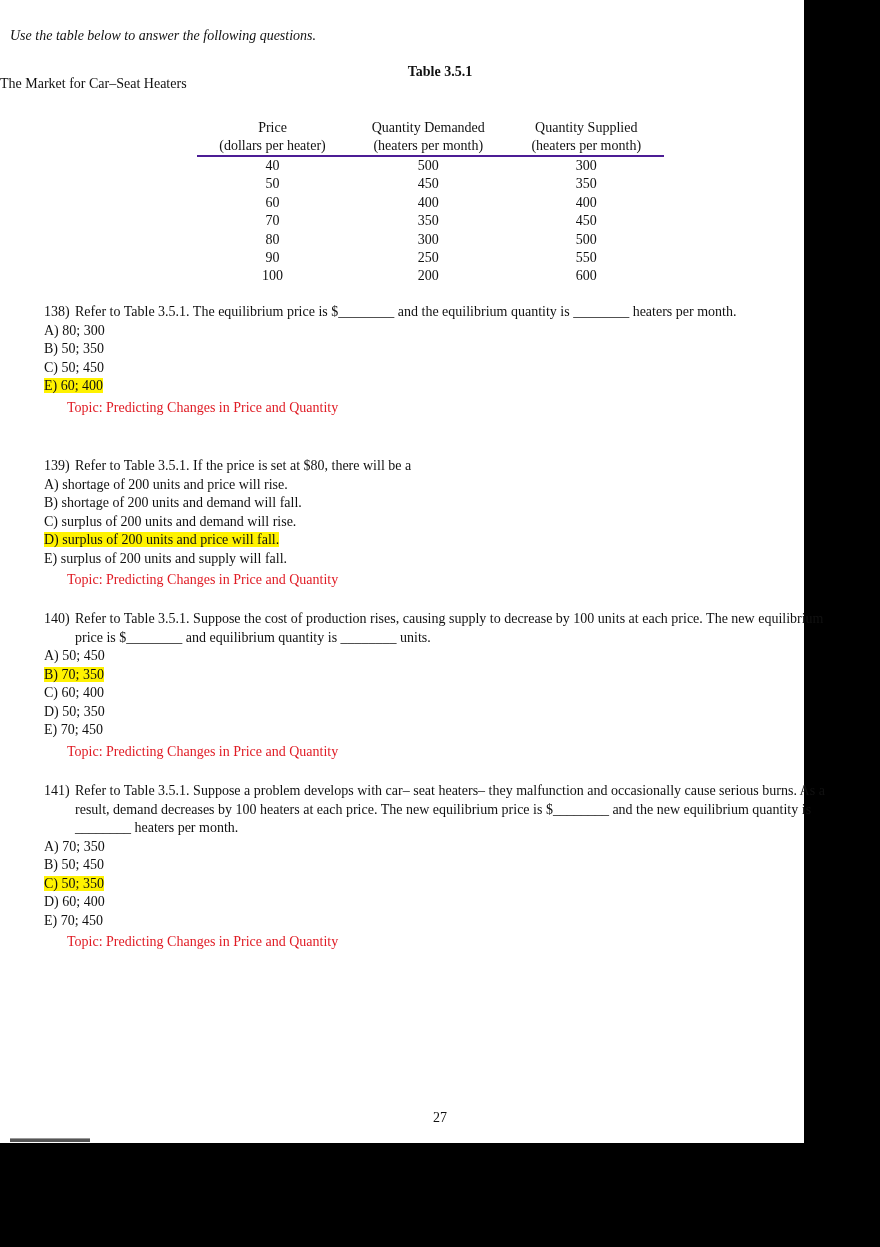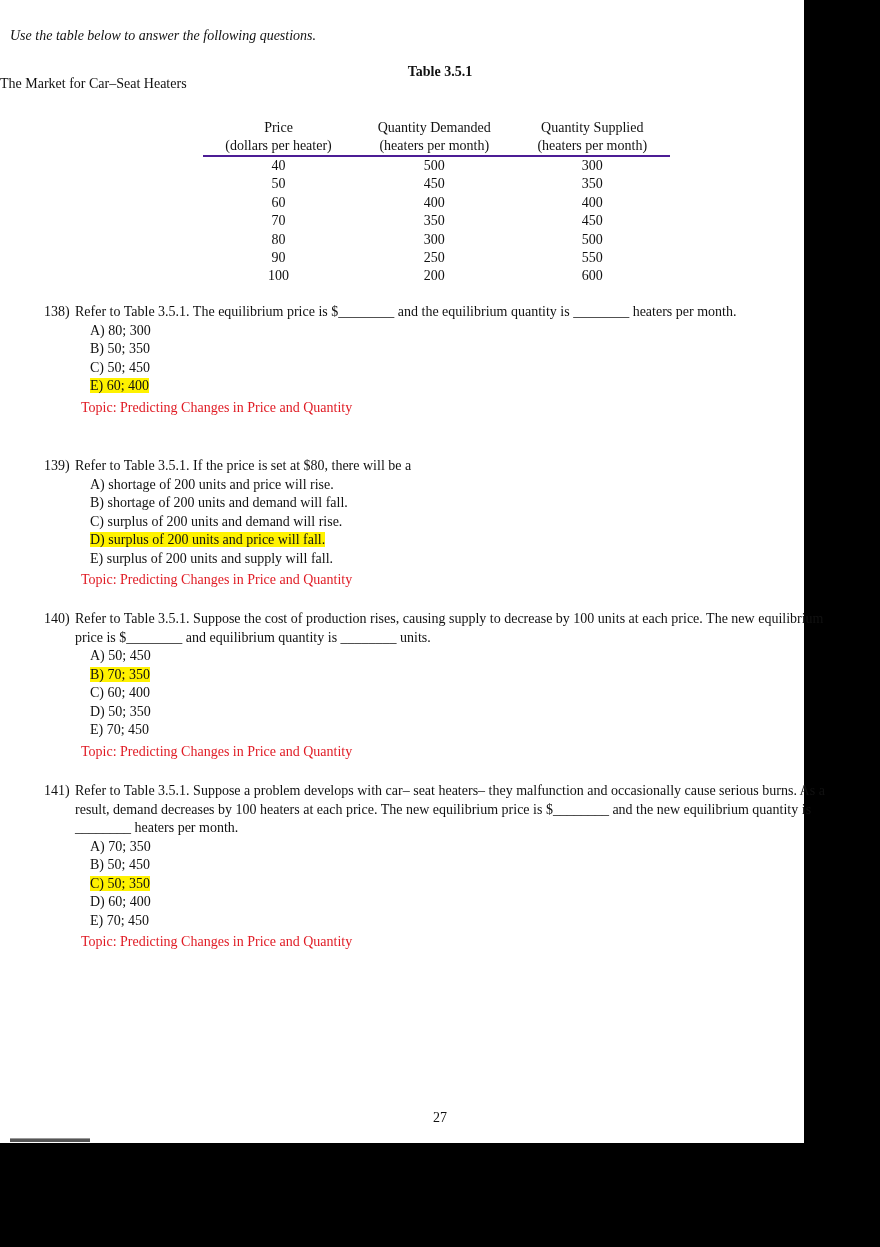--- a/index.html
+++ b/index.html
@@ -14,34 +14,34 @@
     position: absolute; left: 10px; top: 28px; font-size: 14px; font-style: italic;
   }
   .tbl-title {
     position: absolute; left: 0; width: 880px; top: 64px; text-align: center;
     font-size: 14px; font-weight: bold;
   }
   .tbl-subtitle {
     position: absolute; left: 0; width: 880px; top: 76px; text-align: left; font-size: 14px;
   }
   table.market {
-    position: absolute; left: 203px; top: 119px; width: 467px;
+    position: absolute; left: 197px; top: 119px; width: 467px;
     border-collapse: collapse; font-size: 14px;
   }
   table.market th { font-weight: normal; line-height: 18px; padding: 0; text-align: center; }
   table.market thead tr:last-child th { border-bottom: 2px solid #4c1d95; }
   table.market td { text-align: center; line-height: 18.4px; padding: 0; }
   .q { position: absolute; left: 44px; font-size: 14px; line-height: 18.5px; width: 800px; }
   .q .stem { display: flex; }
   .q .num { width: 31px; flex: none; }
   .q .stem-text { flex: 1; }
-  .q .opt { margin-left: 46px; white-space: nowrap; }
+  .q .opt { white-space: nowrap; }
   .q .opt span.hl { background: #fff200; }
   .q .opt.indent { }
-  .q .topic { margin-left: 37px; color: #e01b24; margin-top: 3px; }
+  .q .topic { margin-left: 23px; color: #e01b24; margin-top: 3px; }
   .pgnum {
     position: absolute; left: 0; width: 880px; top: 1110px; text-align: center; font-size: 14px;
   }
   .scrollbar {
     position: absolute; left: 10px; top: 1138px; width: 80px; height: 3px;
     background: #555; border-top: 1px solid #999;
   }
 </style>
 </head>
 <body>

